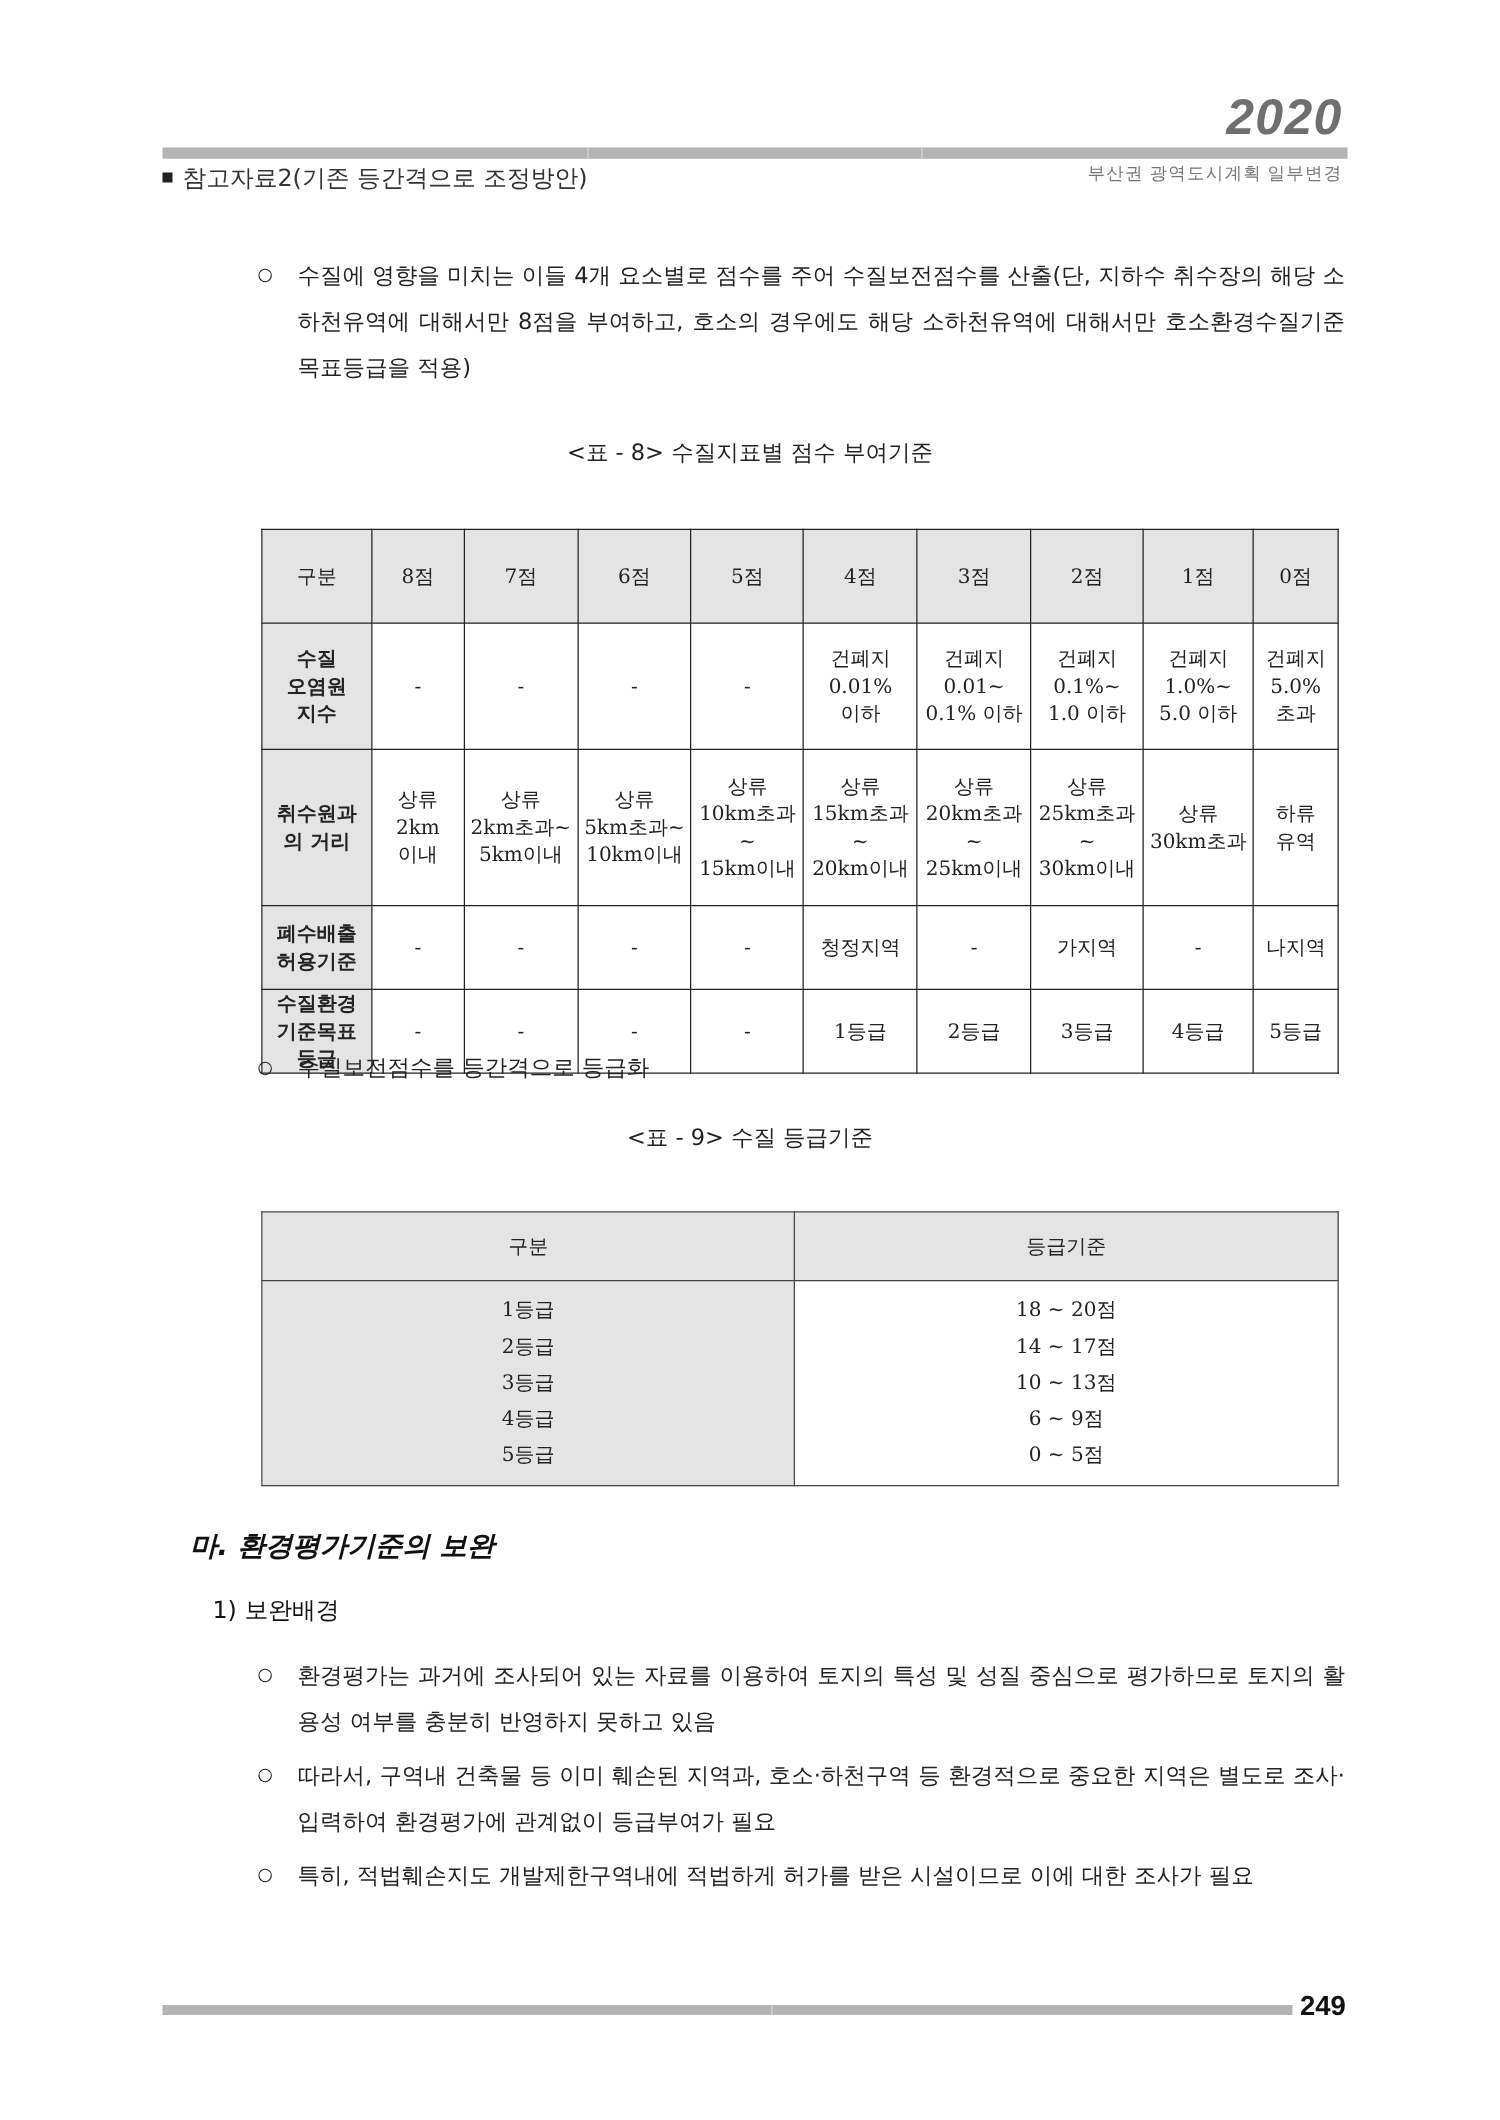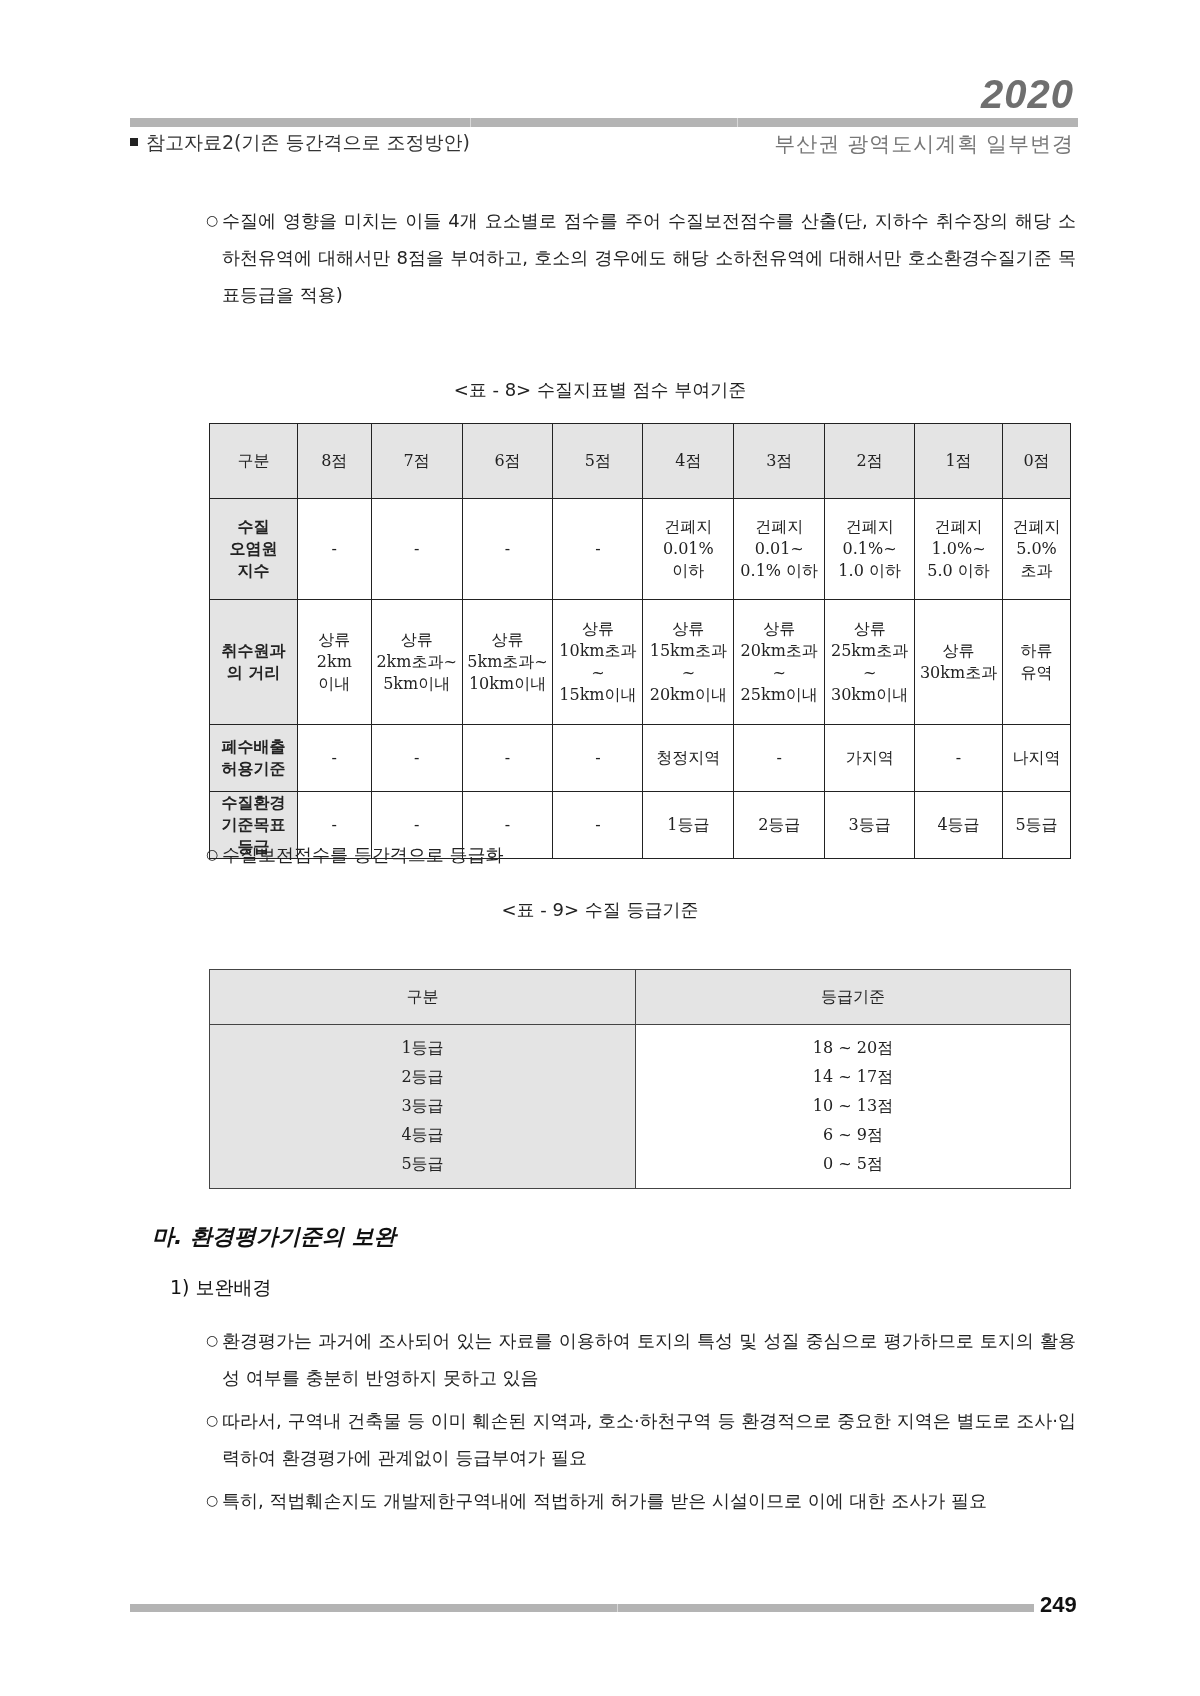--- a/index.html
+++ b/index.html
@@ -5,25 +5,25 @@
   html, body { margin:0; padding:0; background:#ffffff; }
   body { width:1200px; height:1696px; position:relative; overflow:hidden;
          font-family:"DejaVu Serif", "Liberation Serif", serif; color:#222; }
   .abs { position:absolute; }
   .year { right:126px; top:72px; font-family:"Liberation Sans", sans-serif; font-weight:bold; font-style:italic;
           font-size:40px; color:#6f6f6f; letter-spacing:1px; }
   .topbar { left:130px; top:118px; width:948px; height:9px; background:#b4b4b4; }
   .topbar .seg { position:absolute; top:0; width:1px; height:9px; background:#d8d8d8; }
   .hdr-left { left:130px; top:130px; font-size:19px; color:#333; font-family:"DejaVu Sans", sans-serif; }
   .hdr-left .sq { display:inline-block; width:8px; height:8px; background:#222; margin-right:8px; vertical-align:middle; position:relative; top:-2px; }
-  .hdr-right { right:126px; top:130px; font-size:21px; color:#777; font-family:Liberation Sans, sans-serif; letter-spacing:1px; }
+  .hdr-right { right:126px; top:130px; font-size:14px; color:#777; font-family:Liberation Serif, serif; letter-spacing:1px; }
 
   .para { left:206px; width:870px; font-size:18px; line-height:37px; color:#222; font-family:"DejaVu Sans", sans-serif; }
   .para .bullet { position:absolute; left:0; top:0; font-size:14px; }
-  .para .txt { margin-left:16px; text-align:justify; }
+  .para .txt { margin-left:32px; text-align:justify; }
 
   .caption { width:1200px; left:0; text-align:center; font-size:18px; font-family:"DejaVu Sans", sans-serif; color:#222; }
 
   table { border-collapse:collapse; position:absolute; font-family:"DejaVu Serif", serif;margin-top:27px; }
   .t8 { left:209px; top:396px; width:862px; }
   .t8 td, .t8 th { border:1.5px solid #222; text-align:center; vertical-align:middle; font-size:16px; line-height:22px; font-weight:normal; padding:0 1px; }
   .t8 th { background:#e4e4e4; height:74px; }
   .t8 td.rh { background:#e4e4e4; font-family:"DejaVu Sans", sans-serif; font-weight:bold; font-size:16px; }
   .t8 tr.r1 td { height:100px; }
   .t8 tr.r2 td { height:124px; }
@@ -54,21 +54,21 @@
 <div class="abs hdr-left">
   <span class="sq"></span><span>참고자료2(기존 등간격으로 조정방안)</span>
 </div>
 <div class="abs hdr-right">부산권 광역도시계획 일부변경</div>
 
 <div class="abs para" style="top:202px;">
   <span class="bullet">○</span>
   <div class="txt">수질에 영향을 미치는 이들 4개 요소별로 점수를 주어 수질보전점수를 산출(단, 지하수 취수장의 해당 소하천유역에 대해서만 8점을 부여하고, 호소의 경우에도 해당 소하천유역에 대해서만 호소환경수질기준 목표등급을 적용)</div>
 </div>
 
-<div class="abs caption" style="top:350px;margin-top:28px;">&lt;표 - 8&gt; 수질지표별 점수 부여기준</div>
+<div class="abs caption" style="top:350px;">&lt;표 - 8&gt; 수질지표별 점수 부여기준</div>
 <table class="t8">
   <colgroup>
     <col style="width:88px">
       <col style="width:74px">
       <col style="width:91px">
       <col style="width:91px">
       <col style="width:90px">
     <col style="width:91px">
       <col style="width:91px">
       <col style="width:90px">

